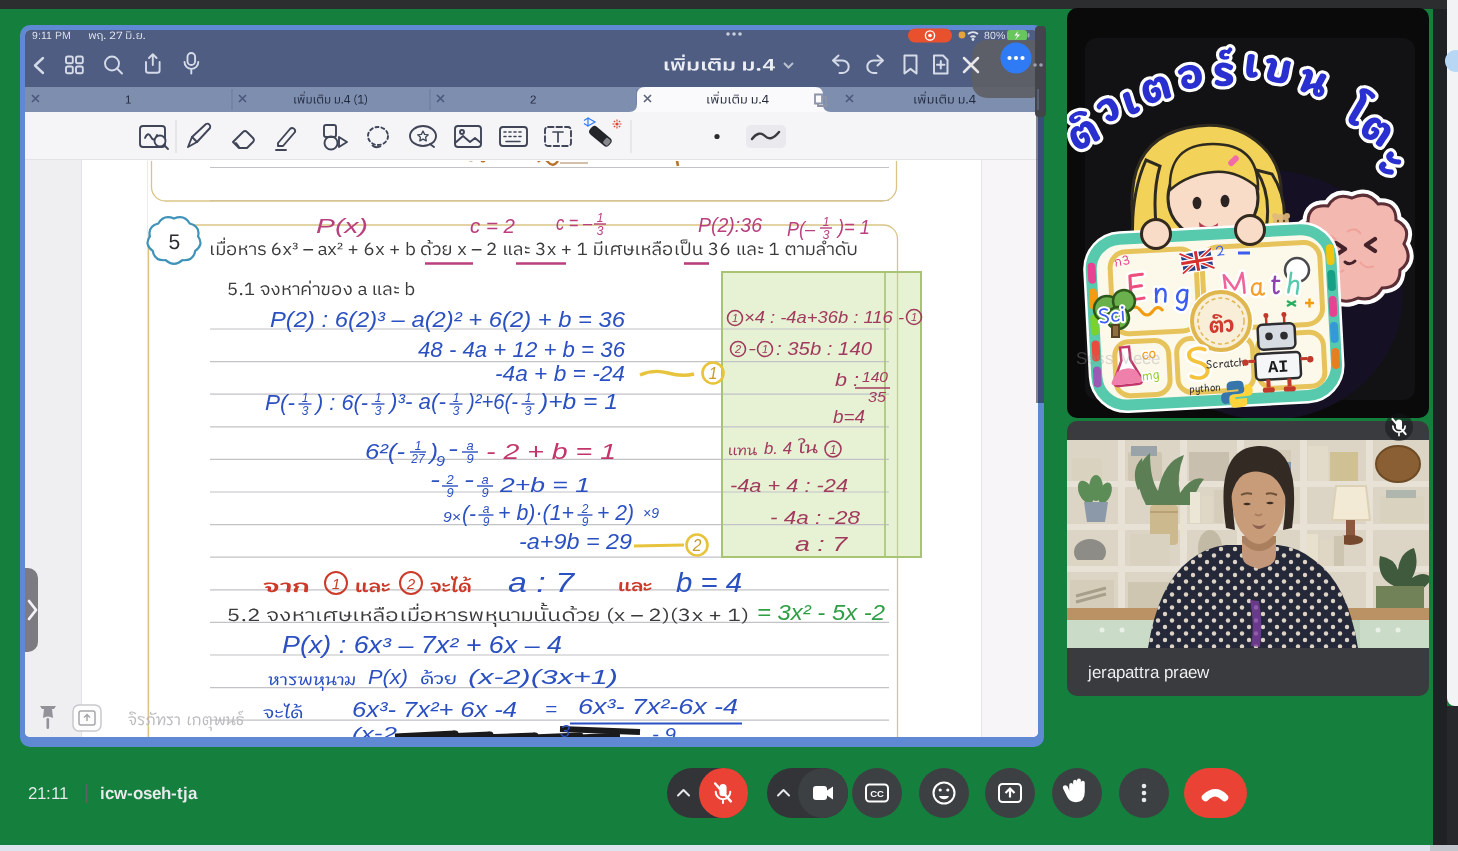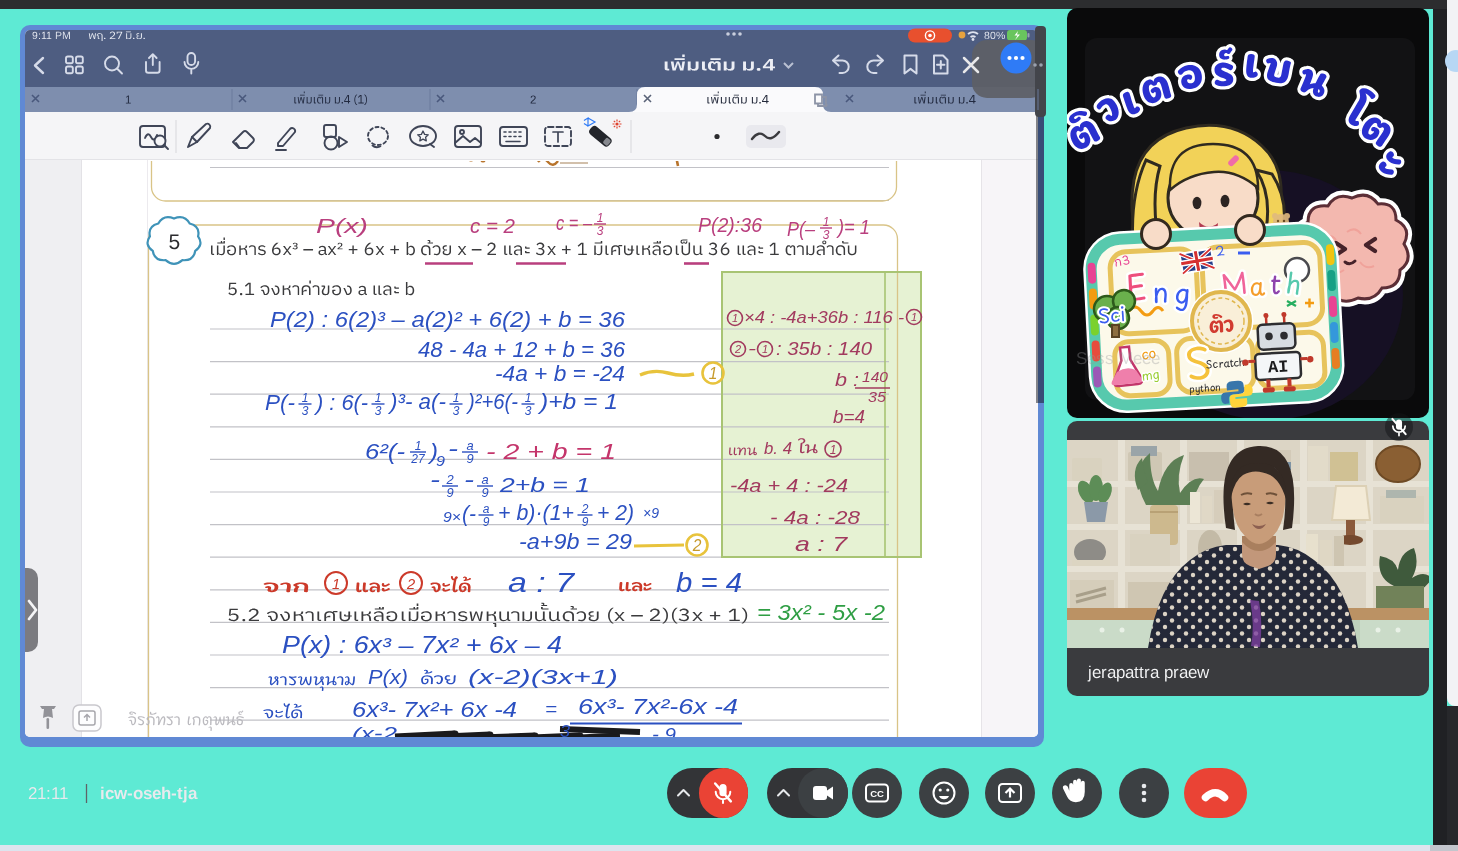--- a/index.html
+++ b/index.html
@@ -1,15 +1,15 @@
 <!DOCTYPE html>
 <html><head><meta charset="utf-8"><style>
 html,body{margin:0;padding:0;background:#17181a;}
 *{box-sizing:border-box;}
-#root{position:relative;width:1458px;height:851px;overflow:hidden;background:#5eead4;font-family:"Liberation Sans",sans-serif;}
+#root{position:relative;width:1458px;height:851px;overflow:hidden;background:#15803d;font-family:"Liberation Sans",sans-serif;}
 .abs{position:absolute;}
 </style></head><body>
 <div id="root">
 <div class="abs" style="left:0;top:0;width:1447px;height:9px;background:#2c2d2f"></div>
 <div class="abs" style="left:1447px;top:0;width:11px;height:706px;background:#f2f3f5;border-bottom-left-radius:8px"></div>
 <div class="abs" style="left:1433px;top:9px;width:14px;height:836px;background:#202124"></div>
 <div class="abs" style="left:1447px;top:706px;width:11px;height:139px;background:#27282b"></div>
 <div class="abs" style="left:0;top:845px;width:1430px;height:6px;background:#dde4ee"></div>
 <div class="abs" style="left:1430px;top:845px;width:28px;height:6px;background:#c3c6cd"></div>
 

